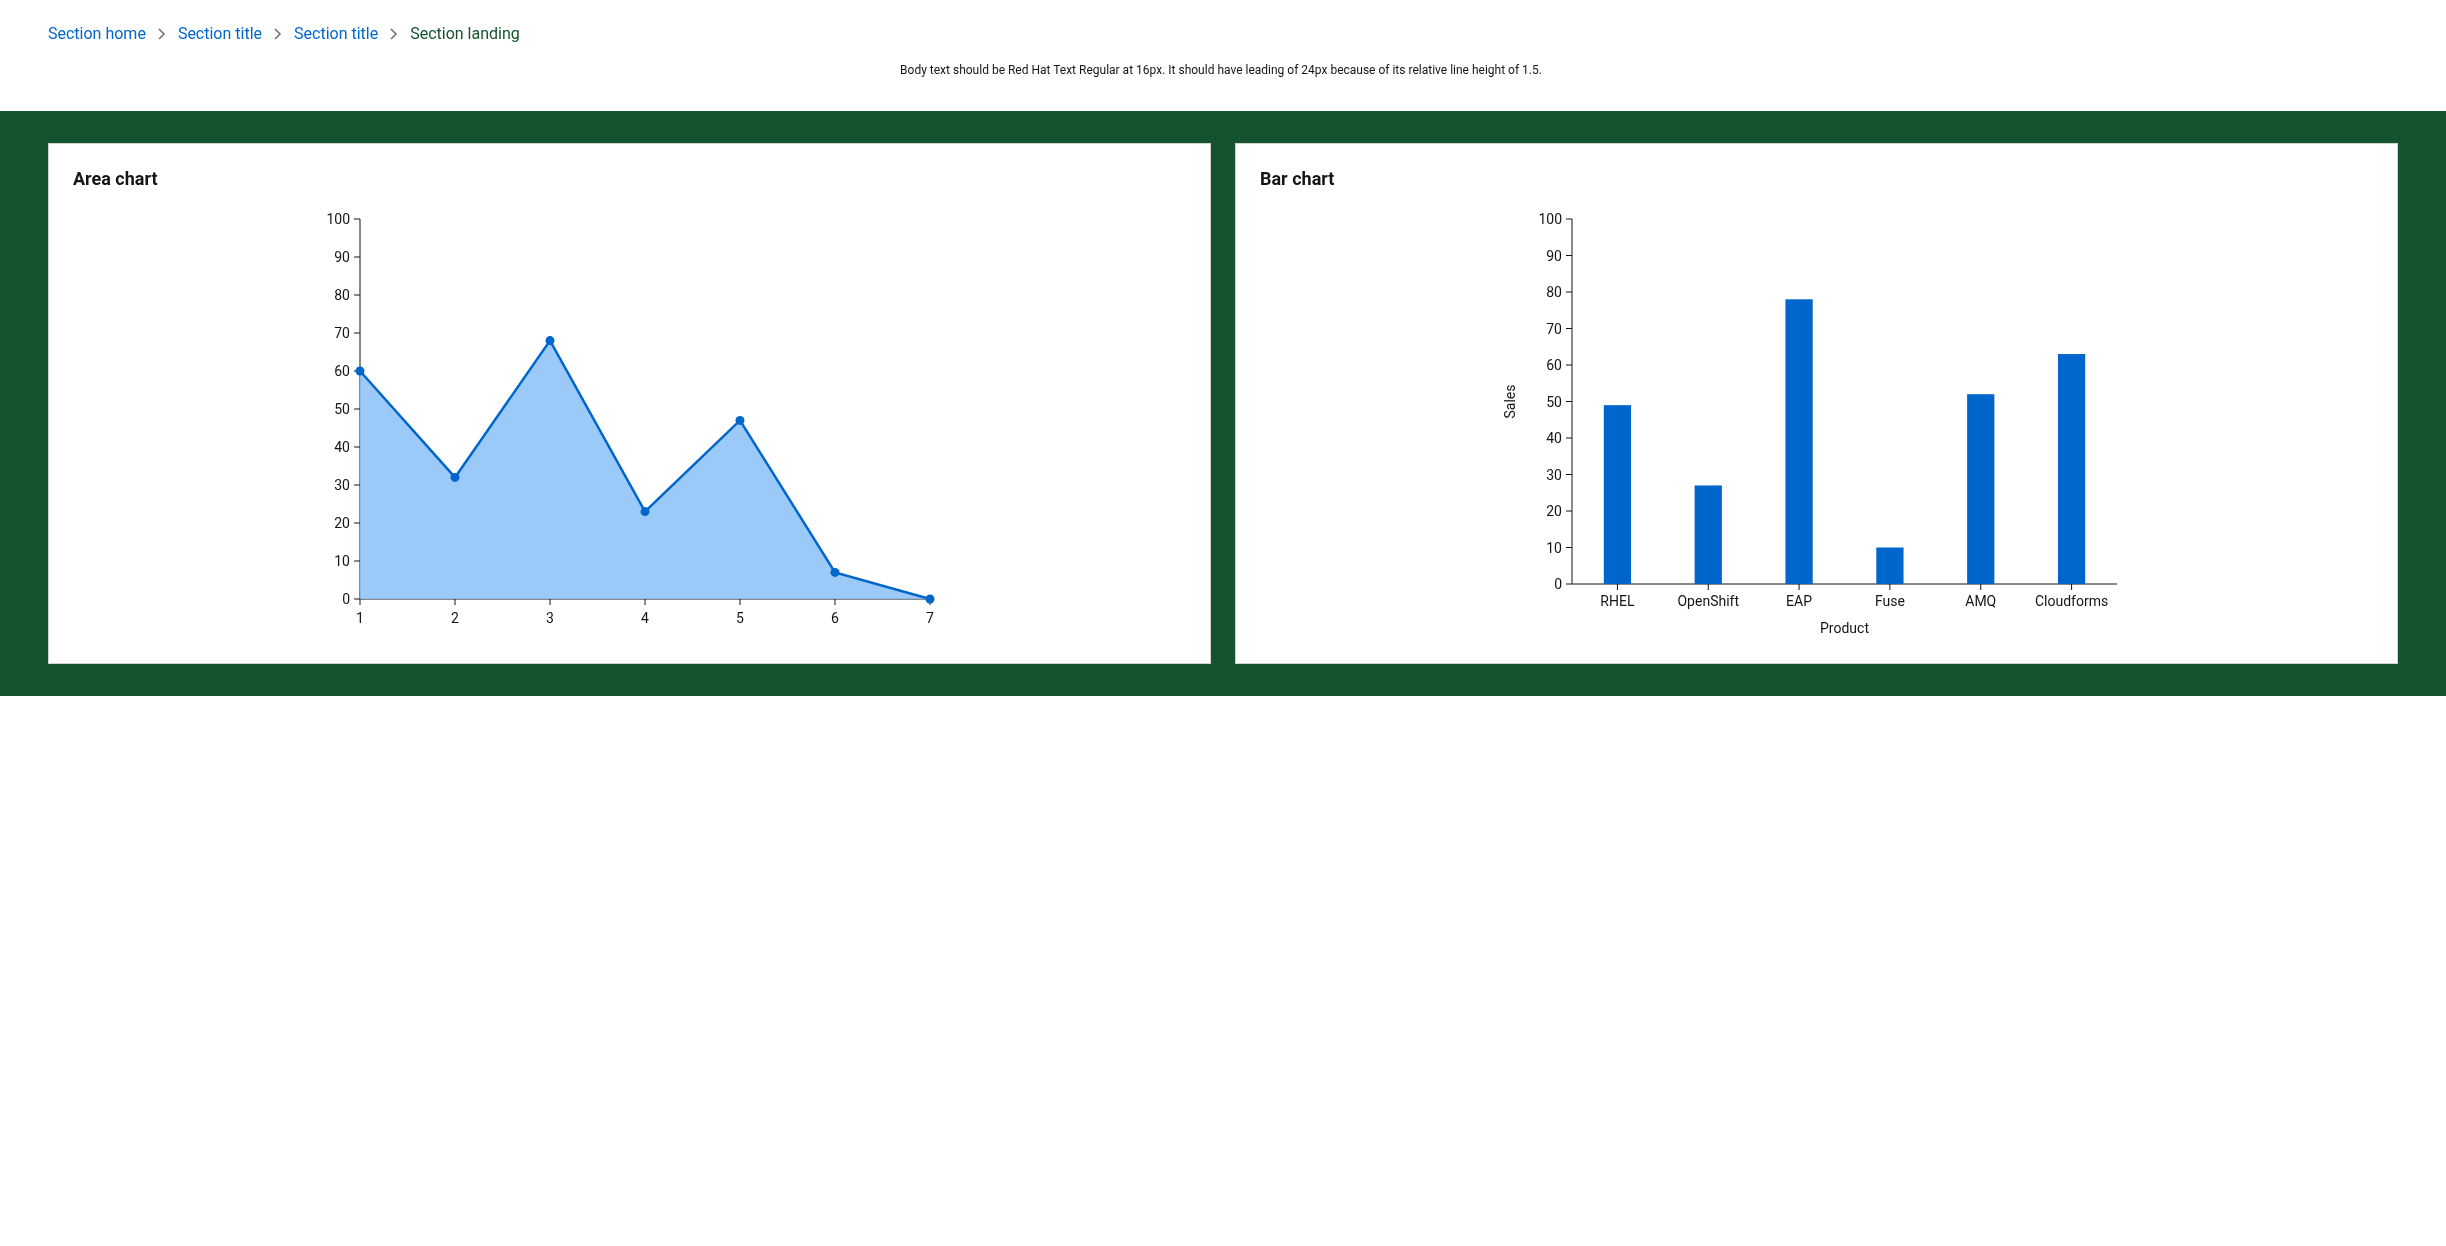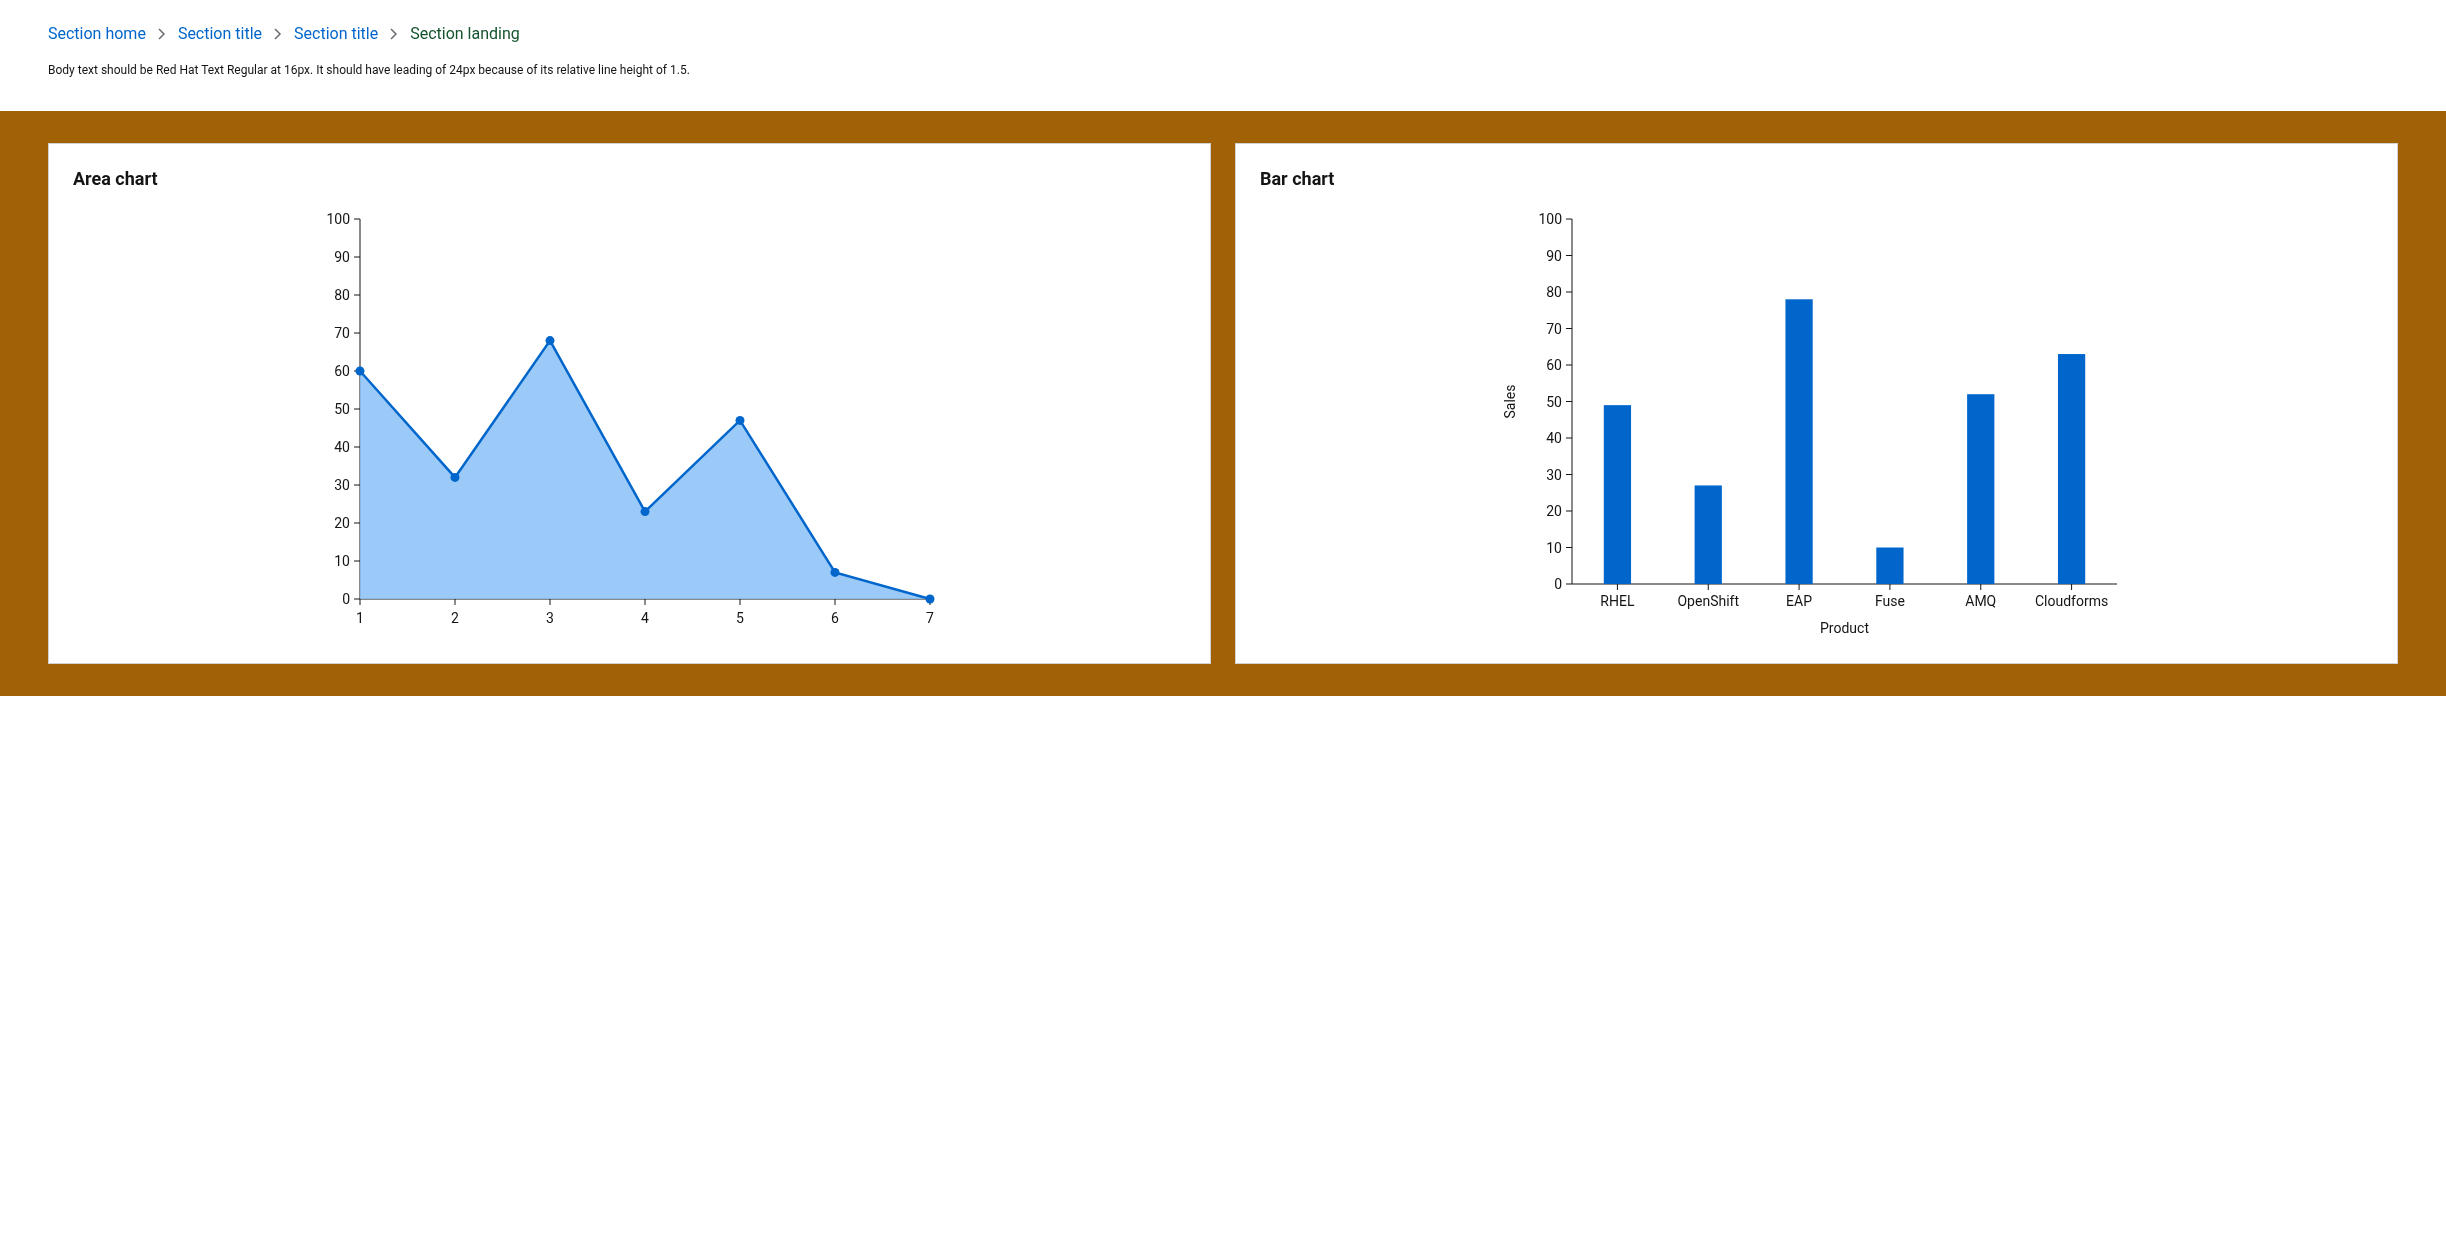--- a/index.html
+++ b/index.html
@@ -4,20 +4,21 @@
 <style>
   * { box-sizing: border-box; margin: 0; padding: 0; }
   body {
     font-family: -apple-system, BlinkMacSystemFont, "Segoe UI", Roboto, "Helvetica Neue", Arial, sans-serif;
     color: #151515;
     background: #fff;
   }
   .page-header {
     padding: 24px 52px 32px 48px;
     background: #fff;
+    text-align: center;
   }
   .breadcrumb {
     display: flex;
     align-items: center;
     flex-wrap: wrap;
     gap: 12px;
     font-size: 16px;
     margin-bottom: 18px;
   }
   .breadcrumb a {
@@ -35,21 +36,21 @@
     font-size: 36px;
     font-weight: 400;
     margin-bottom: 10px;
   }
   .page-desc {
     font-size: 12px;
     line-height: 1.5;
     color: #151515;
   }
   .dashboard-body {
-    background: #a16207;
+    background: #14532d;
     padding: 32px 48px;
     display: flex;
     gap: 24px;
     align-items: stretch;
   }
   .card {
     background: #fff;
     border: 1px solid #d2d2d2;
     flex: 1;
     padding: 24px;

